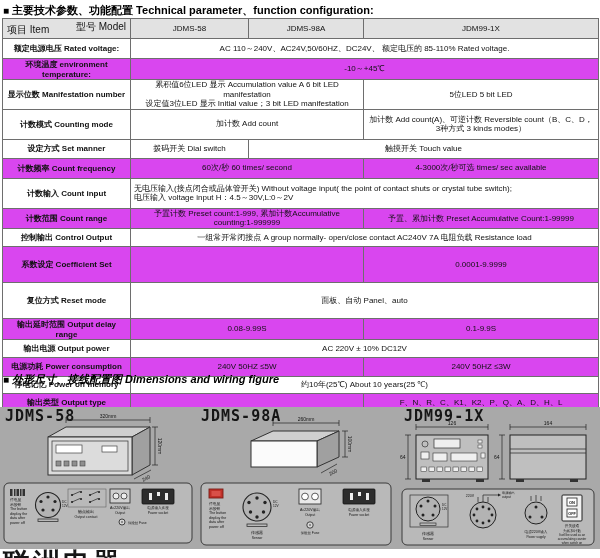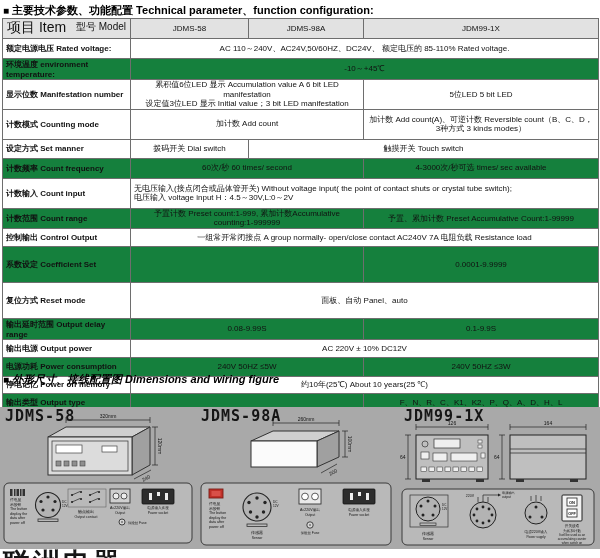--- a/index.html
+++ b/index.html
@@ -5,29 +5,29 @@
   html,body{margin:0;padding:0;}
   body{width:600px;height:558px;background:#fff;font-family:"Liberation Sans",sans-serif;position:relative;overflow:hidden;color:#111;}
   #root{position:absolute;inset:0;}
   .sec-title{position:absolute;left:3px;font-size:11px;font-weight:bold;color:#000;white-space:nowrap;z-index:3;}
   .sec-title .sq{font-size:10px;margin-right:3px;}
   .t1{top:3px;}
   .t2{top:372px;font-style:italic;}
   .artifact{position:absolute;left:150px;top:388px;width:140px;height:16px;background:#9a9a9a;z-index:1;}
   table.spec{position:absolute;left:2px;top:18px;width:596px;border-collapse:collapse;table-layout:fixed;z-index:2;background:#fff;}
   table.spec td{border:1px solid #6e6e6e;font-size:8px;padding:0 3px;overflow:hidden;vertical-align:middle;}
-  tr.g td{background:#15803d;}
+  tr.g td{background:#d946ef;}
   tr.hd td{background:#e2e2e2;}
-  td.lab{font-weight:bold;font-size:8px;text-align:left;}
+  td.lab{font-weight:bold;font-size:8px;text-align:center;}
   td.val{text-align:center;white-space:pre-line;line-height:1.2;}
   td.mod{text-align:center;font-size:9.5px;}
   td.diag{position:relative;padding:0;background:
     linear-gradient(to bottom right,transparent calc(50% - 0.6px),#6e6e6e calc(50% - 0.6px),#6e6e6e calc(50% + 0.6px),transparent calc(50% + 0.6px)) #e2e2e2;}
   td.diag .dm{position:absolute;top:1px;right:4px;font-size:10px;}
-  td.diag .di{position:absolute;bottom:1px;left:4px;font-size:14px;}
+  td.diag .di{position:absolute;bottom:1px;left:4px;font-size:10px;}
   .gray{position:absolute;left:0;top:407px;width:600px;height:142px;background:#a9a9a9;z-index:2;}
   .panel-svg{position:absolute;top:0;}
   .wm{position:absolute;left:3px;top:545px;font-size:27px;font-weight:bold;letter-spacing:3px;color:#161616;z-index:6;font-family:"DejaVu Sans",sans-serif;}
   svg text{font-family:"Liberation Sans",sans-serif;fill:#151515;}
   svg .model{font-family:"DejaVu Sans Mono",monospace;font-weight:bold;font-size:15px;letter-spacing:1px;}
 </style>
 </head>
 <body>
 
 <div id="root">
@@ -69,21 +69,21 @@
       <td class="val">5位LED 5 bit LED</td>
     </tr>
     <tr style="height:30px">
       <td class="lab">计数模式 Counting mode</td>
       <td class="val" colspan="2">加计数 Add count</td>
       <td class="val">加计数 Add count(A)、可逆计数 Reversible count（B、C、D，3种方式 3 kinds modes）</td>
     </tr>
     <tr style="height:19px">
       <td class="lab">设定方式 Set manner</td>
       <td class="val">拨码开关 Dial switch</td>
-      <td class="val" colspan="2">触摸开关 Touch switch</td>
+      <td class="val" colspan="2">触摸开关 Touch value</td>
     </tr>
     <tr class="g" style="height:20px">
       <td class="lab">计数频率 Count frequency</td>
       <td class="val" colspan="2">60次/秒 60 times/ second</td>
       <td class="val">4-3000次/秒可选 times/ sec available</td>
     </tr>
     <tr style="height:30px">
       <td class="lab">计数输入 Count input</td>
       <td class="val" colspan="3" style="text-align:left">无电压输入(接点闭合或晶体管开关) Without voltage input( the point of contact shuts or crystal tube switch);
 电压输入 voltage input H：4.5～30V,L:0～2V</td>

